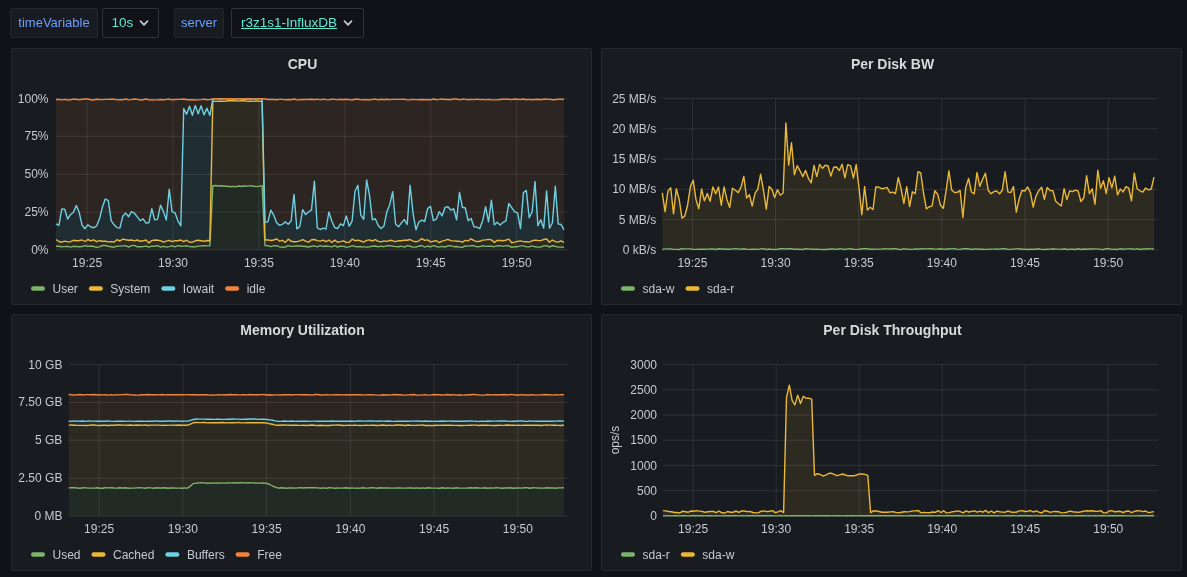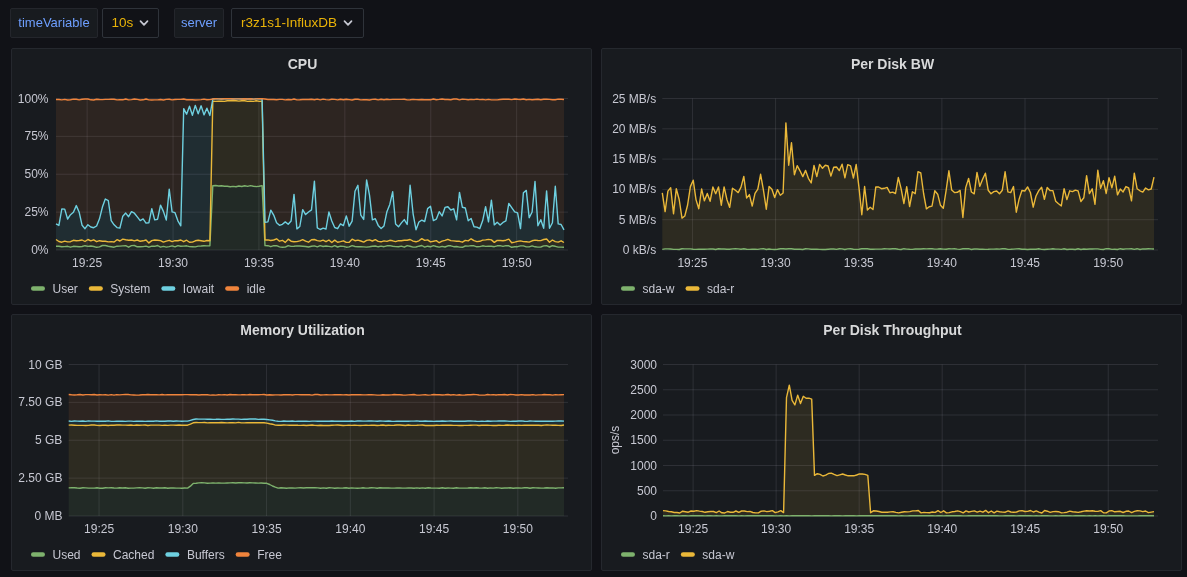--- a/index.html
+++ b/index.html
@@ -2,28 +2,28 @@
 <html><head><meta charset="utf-8"><style>
 * { margin:0; padding:0; box-sizing:border-box; }
 html,body { width:1187px; height:577px; background:#111217;
   font-family:"Liberation Sans", sans-serif; overflow:hidden; }
 .panel { position:absolute; width:581px; height:257px; background:#181b1f;
   border:1px solid #25282e; border-radius:2px; }
 .ctrl { position:absolute; top:7.5px; height:30px; display:flex; align-items:center;text-align:center; }
 .vlabel { background:#181b1f; border:1px solid #24262c; border-radius:2px;
   color:#6e9fff; font-size:13px; font-weight:500; justify-content:center; white-space:nowrap; }
 .vdrop { background:#111217; border:1px solid #2f333a; border-radius:2px;
-  color:#eab308; font-size:13.5px; padding:0 7px 0 9px; white-space:nowrap; }
+  color:#5eead4; font-size:13.5px; padding:0 7px 0 9px; white-space:nowrap; }
 </style></head><body>
 <div class="ctrl vlabel" style="left:10px;width:88px;">timeVariable</div>
 <div class="ctrl vdrop" style="left:101.5px;width:57px;">10s<svg width="12" height="12" viewBox="0 0 12 12" style="margin-left:5px">
       <path d="M2.5 4.2 L6 7.8 L9.5 4.2" fill="none" stroke="#c7c8d2" stroke-width="1.7" stroke-linecap="round" stroke-linejoin="round"></path>
     </svg></div>
 <div class="ctrl vlabel" style="left:174px;width:50px;">server</div>
-<div class="ctrl vdrop" style="left:231px;width:133px;">r3z1s1-InfluxDB<svg width="12" height="12" viewBox="0 0 12 12" style="margin-left:5px">
+<div class="ctrl vdrop" style="left:231px;width:133px;text-decoration:underline;">r3z1s1-InfluxDB<svg width="12" height="12" viewBox="0 0 12 12" style="margin-left:5px">
       <path d="M2.5 4.2 L6 7.8 L9.5 4.2" fill="none" stroke="#c7c8d2" stroke-width="1.7" stroke-linecap="round" stroke-linejoin="round"></path>
     </svg></div>
 <div class="panel" style="left:11px;top:47.5px;"><svg width="581" height="257" viewBox="0 0 581 257" font-family="&quot;Liberation Sans&quot;, sans-serif">
       <line x1="44.0" y1="49.50" x2="556.0" y2="49.50" stroke="rgba(204,204,220,0.12)" stroke-width="1"></line>
       <line x1="44.0" y1="87.38" x2="556.0" y2="87.38" stroke="rgba(204,204,220,0.12)" stroke-width="1"></line>
       <line x1="44.0" y1="125.25" x2="556.0" y2="125.25" stroke="rgba(204,204,220,0.12)" stroke-width="1"></line>
       <line x1="44.0" y1="163.12" x2="556.0" y2="163.12" stroke="rgba(204,204,220,0.12)" stroke-width="1"></line>
       <line x1="44.0" y1="201.00" x2="556.0" y2="201.00" stroke="rgba(204,204,220,0.12)" stroke-width="1"></line>
       <line x1="75.14" y1="49.5" x2="75.14" y2="201.0" stroke="rgba(204,204,220,0.12)" stroke-width="1"></line>
       <line x1="161.04" y1="49.5" x2="161.04" y2="201.0" stroke="rgba(204,204,220,0.12)" stroke-width="1"></line>

